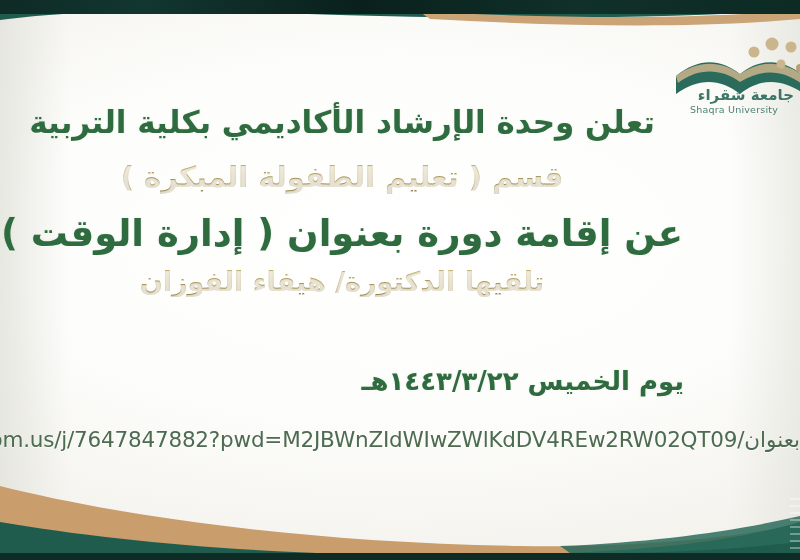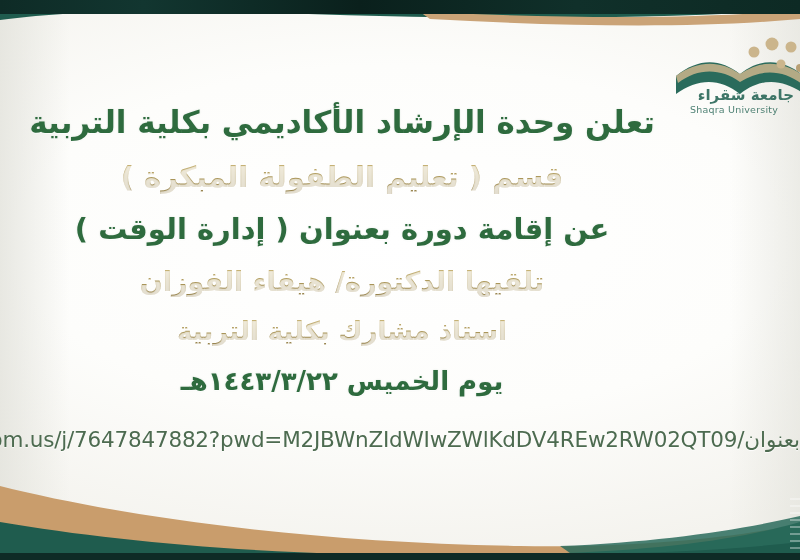--- a/index.html
+++ b/index.html
@@ -113,24 +113,24 @@
   .gold {
     color: #a99353;
     background: linear-gradient(180deg,#cdb878 0%, #a89250 48%, #8d7840 100%);
     -webkit-background-clip: text;
     background-clip: text;
     -webkit-text-fill-color: transparent;
     text-shadow: 0 1px 1px rgba(255,255,255,.75);
   }
   .l1 { top: 104px;  font-size: 31px; letter-spacing: .2px; }
   .l2 { top: 160px;  font-size: 29px; }
-  .l3 { top: 212px;  font-size: 29px; }
+  .l3 { top: 212px;  font-size: 37px; }
   .l4 { top: 266px;  font-size: 27px; }
   .l5 { top: 316px;  font-size: 26px; }
-  .l6 { top: 366px;  font-size: 26px; }
+  .l6 { top: 366px;  font-size: 26px; text-align: right; }
 
   
   .linkrow {
     position: absolute;
     left: 0;
     top: 427px;
     width: 800px;
     height: 32px;
     z-index: 9;
     direction: rtl;
@@ -201,21 +201,20 @@
     <circle cx="132" cy="44" r="4" fill="#b89f74"></circle>
   </svg>
   <div class="logo-ar">جامعة شقراء</div>
   <div class="logo-en">Shaqra University</div>
 
   <div class="lines">
     <div class="ln l1 green">تعلن وحدة الإرشاد الأكاديمي بكلية التربية</div>
     <div class="ln l2 gold">قسم ( تعليم الطفولة المبكرة )</div>
     <div class="ln l3 green">عن إقامة دورة بعنوان ( إدارة الوقت )</div>
     <div class="ln l4 gold">تلقيها الدكتورة/ هيفاء الفوزان</div>
-    <div class="ln l5 gold">استاذ مشارك بكلية التربية</div>
     <div class="ln l6 green">يوم الخميس ١٤٤٣/٣/٢٢هـ</div>
   </div>
 
   <div class="linkrow">
     <span class="ar-tail">بعنوان</span><span class="url">https://zoom.us/j/7647847882?pwd=M2JBWnZIdWIwZWlKdDV4REw2RW02QT09/</span>
   </div>
 
   <svg class="waves" viewBox="0 0 800 110" preserveAspectRatio="none">
     <path d="M0,36 C120,66 300,92 520,96 C650,98 740,86 800,74 L800,110 L0,110 Z" fill="#c99d6c"></path>
     <path d="M0,72 C140,96 330,110 540,104 C680,100 750,86 800,72 L800,110 L0,110 Z" fill="#1f5c4e"></path>

